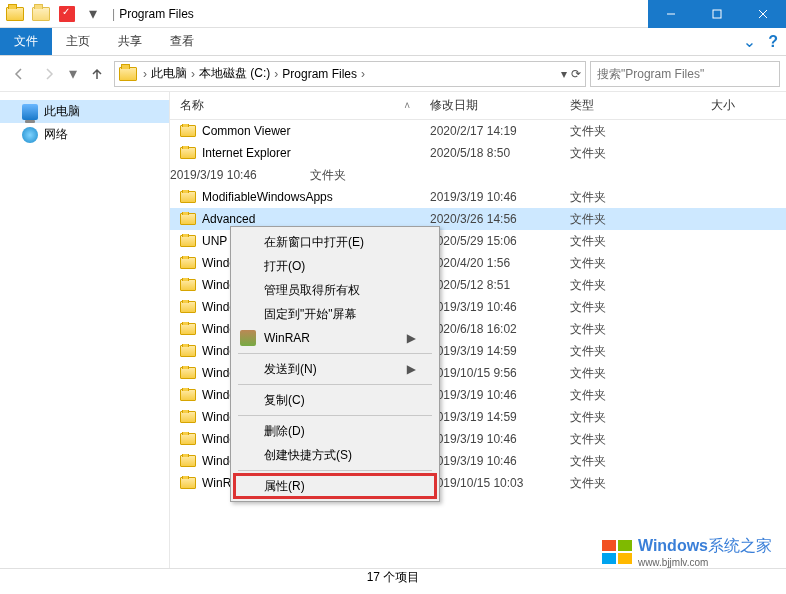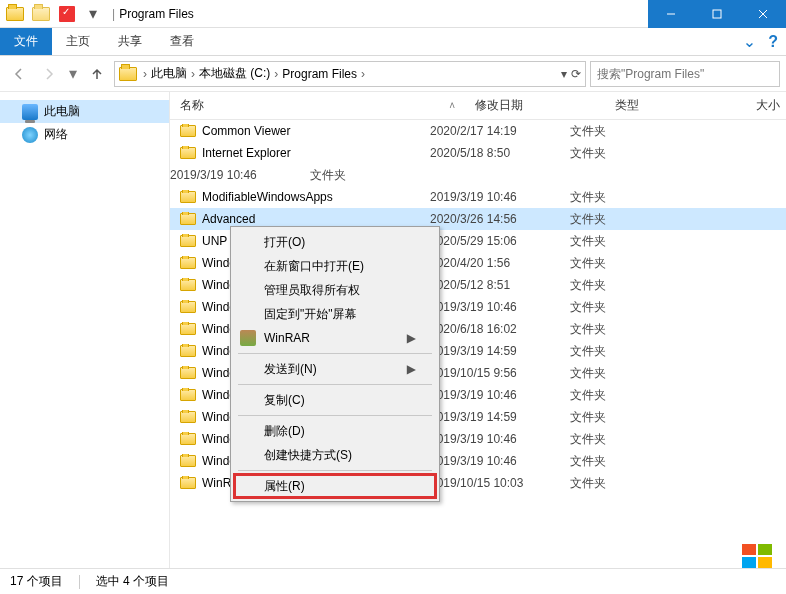--- a/index.html
+++ b/index.html
@@ -41,21 +41,21 @@
   .sidebar { width: 170px; border-right: 1px solid #e8e8e8; padding: 8px 0; }
   .side-item { display: flex; align-items: center; gap: 6px; padding: 3px 8px 3px 22px; font-size: 12px; }
   .side-item.sel { background: #cde8ff; }
   .side-icon { width: 16px; height: 16px; display: inline-block; }
   .computer-icon { background: linear-gradient(#6ab7ff, #1979ca); border-radius: 2px; position: relative; }
   .computer-icon::after { content: ""; position: absolute; bottom: -3px; left: 3px; width: 10px; height: 3px; background: #888; border-radius: 1px; }
   .net-icon { background: radial-gradient(#7fd3ff, #1a8acb); border-radius: 50%; }
 
   .content { flex: 1; overflow: hidden; }
   .columns { display: flex; font-size: 12px; color: #333; border-bottom: 1px solid #e8e8e8; height: 28px; align-items: center; }
-  .col-name { width: 305px; padding-left: 10px; display: flex; align-items: center; gap: 4px; }
+  .col-name { width: 260px; padding-left: 10px; display: flex; align-items: center; gap: 4px; }
   .col-date { width: 140px; }
   .col-type { width: 100px; }
   .col-size { flex: 1; margin-left: 41px; }
   .sort-arrow { margin-left: auto; margin-right: 20px; color: #777; font-size: 10px; }
 
   .rows { font-size: 12px; }
   .row { display: flex; align-items: center; height: 22px; }
   .row.sel { background: #cde8ff; }
   .c-name { width: 260px; padding-left: 10px; display: flex; align-items: center; gap: 6px; overflow: hidden; white-space: nowrap; }
   .c-date { width: 140px; color: #444; }
@@ -67,21 +67,21 @@
   
   .ctxmenu { position: absolute; left: 230px; top: 226px; width: 210px; background: #f0f0f0; border: 1px solid #a0a0a0; box-shadow: 2px 2px 4px rgba(0,0,0,0.25); padding: 3px; z-index: 10; }
   .ctx-item { display: flex; align-items: center; height: 24px; font-size: 12px; padding: 0 20px 0 30px; position: relative; }
   .ctx-sep { height: 1px; background: #c8c8c8; margin: 3px 4px; }
   .ctx-sub { margin-left: auto; color: #555; }
   .ctx-icon { position: absolute; left: 6px; width: 16px; height: 16px; }
   .winrar-ico { background: linear-gradient(#b85, #7a4); border-radius: 2px; }
   .ctx-item.highlighted { outline: 3px solid #d33; outline-offset: -2px; }
 
   
-  .statusbar { position: absolute; left: 0; right: 0; bottom: 0; height: 26px; border-top: 1px solid #e0e0e0; display: flex; align-items: center; font-size: 12px; padding: 0 10px; gap: 16px; background: #fff; }
+  .statusbar { position: absolute; left: 0; right: 0; bottom: 0; height: 26px; border-top: 1px solid #e0e0e0; display: flex; align-items: center; font-size: 12px; padding: 0 10px; gap: 16px; background: #fff; flex-direction: column; }
   .stat-sep { width: 1px; height: 14px; background: #ccc; }
 
   
   .watermark { position: absolute; right: 14px; bottom: 26px; display: flex; align-items: center; gap: 6px; font-size: 16px; color: #3a7fd8; z-index: 5; }
   .wm-logo { width: 30px; height: 24px; display: grid; grid-template: 1fr 1fr / 1fr 1fr; gap: 2px; }
   .wm-logo span:nth-child(1){background:#f25022;} .wm-logo span:nth-child(2){background:#7fba00;}
   .wm-logo span:nth-child(3){background:#00a4ef;} .wm-logo span:nth-child(4){background:#ffb900;}
   .wm-sub { font-size: 10px; color: #666; }
   .checkbox-icon { width: 16px; height: 16px; background: #e33; border-radius: 1px; position: relative; }
   .checkbox-icon::after { content: "✓"; color: #fff; font-size: 10px; position: absolute; left: 3px; top: 0; }
@@ -344,24 +344,24 @@
           <div class="c-date">2019/10/15 10:03</div>
           <div class="c-type">文件夹</div>
           <div class="c-size"></div>
         </div>
       </div>
   </div>
 </div>
 
 <div class="ctxmenu" id="ctxmenu">
     <div class="ctx-item">
+      <span>在新窗口中打开(E)</span>
+    </div>
+    <div class="ctx-item">
       <span>打开(O)</span>
-    </div>
-    <div class="ctx-item">
-      <span>在新窗口中打开(E)</span>
     </div>
     <div class="ctx-item">
       <span>管理员取得所有权</span>
     </div>
     <div class="ctx-item">
       <span>固定到"开始"屏幕</span>
     </div>
     <div class="ctx-item">
       <span class="ctx-icon winrar-ico"></span>
       <span>WinRAR</span>
@@ -395,13 +395,17 @@
   <span>选中 4 个项目</span>
 </div>
 
 <div class="watermark">
   <div class="wm-logo">
       <span></span>
       <span></span>
       <span></span>
       <span></span>
     </div>
+  <div>
+    <span style="font-weight:bold">Windows</span><span>系统之家</span>
+    <div class="wm-sub">www.bjjmlv.com</div>
+  </div>
 </div>
 
 </body></html>

